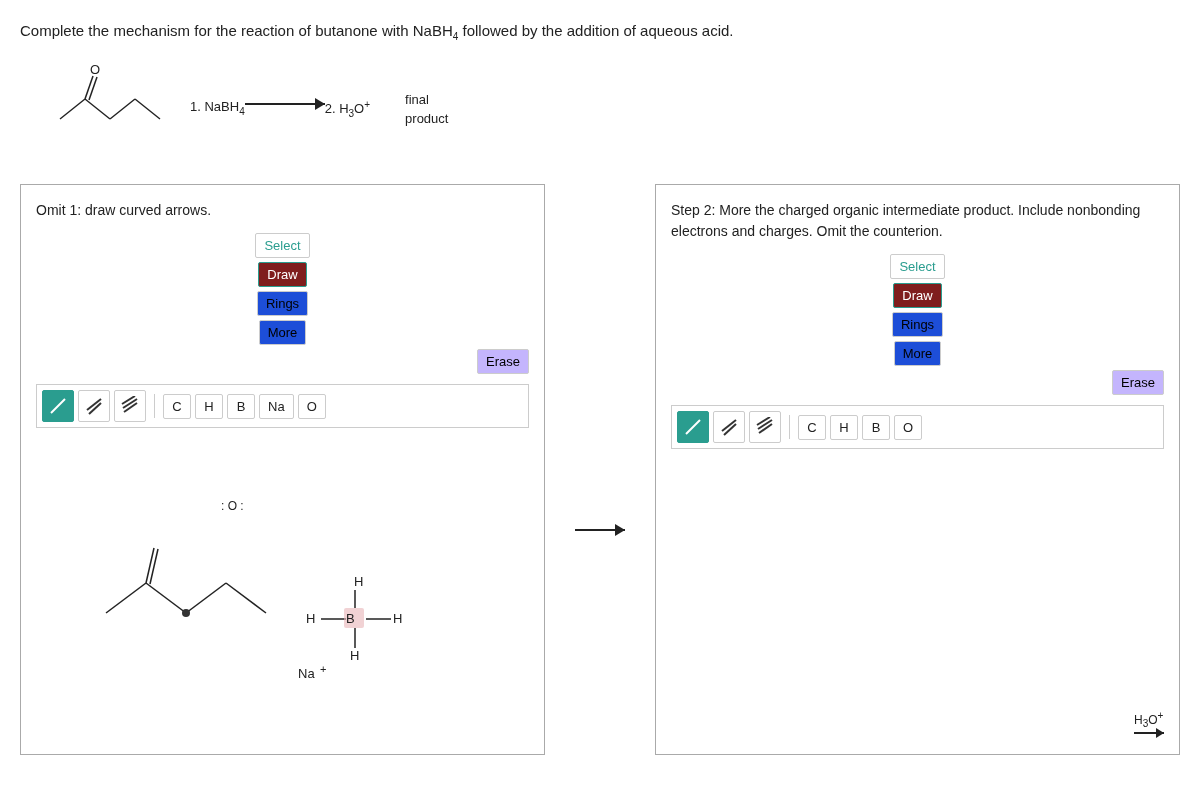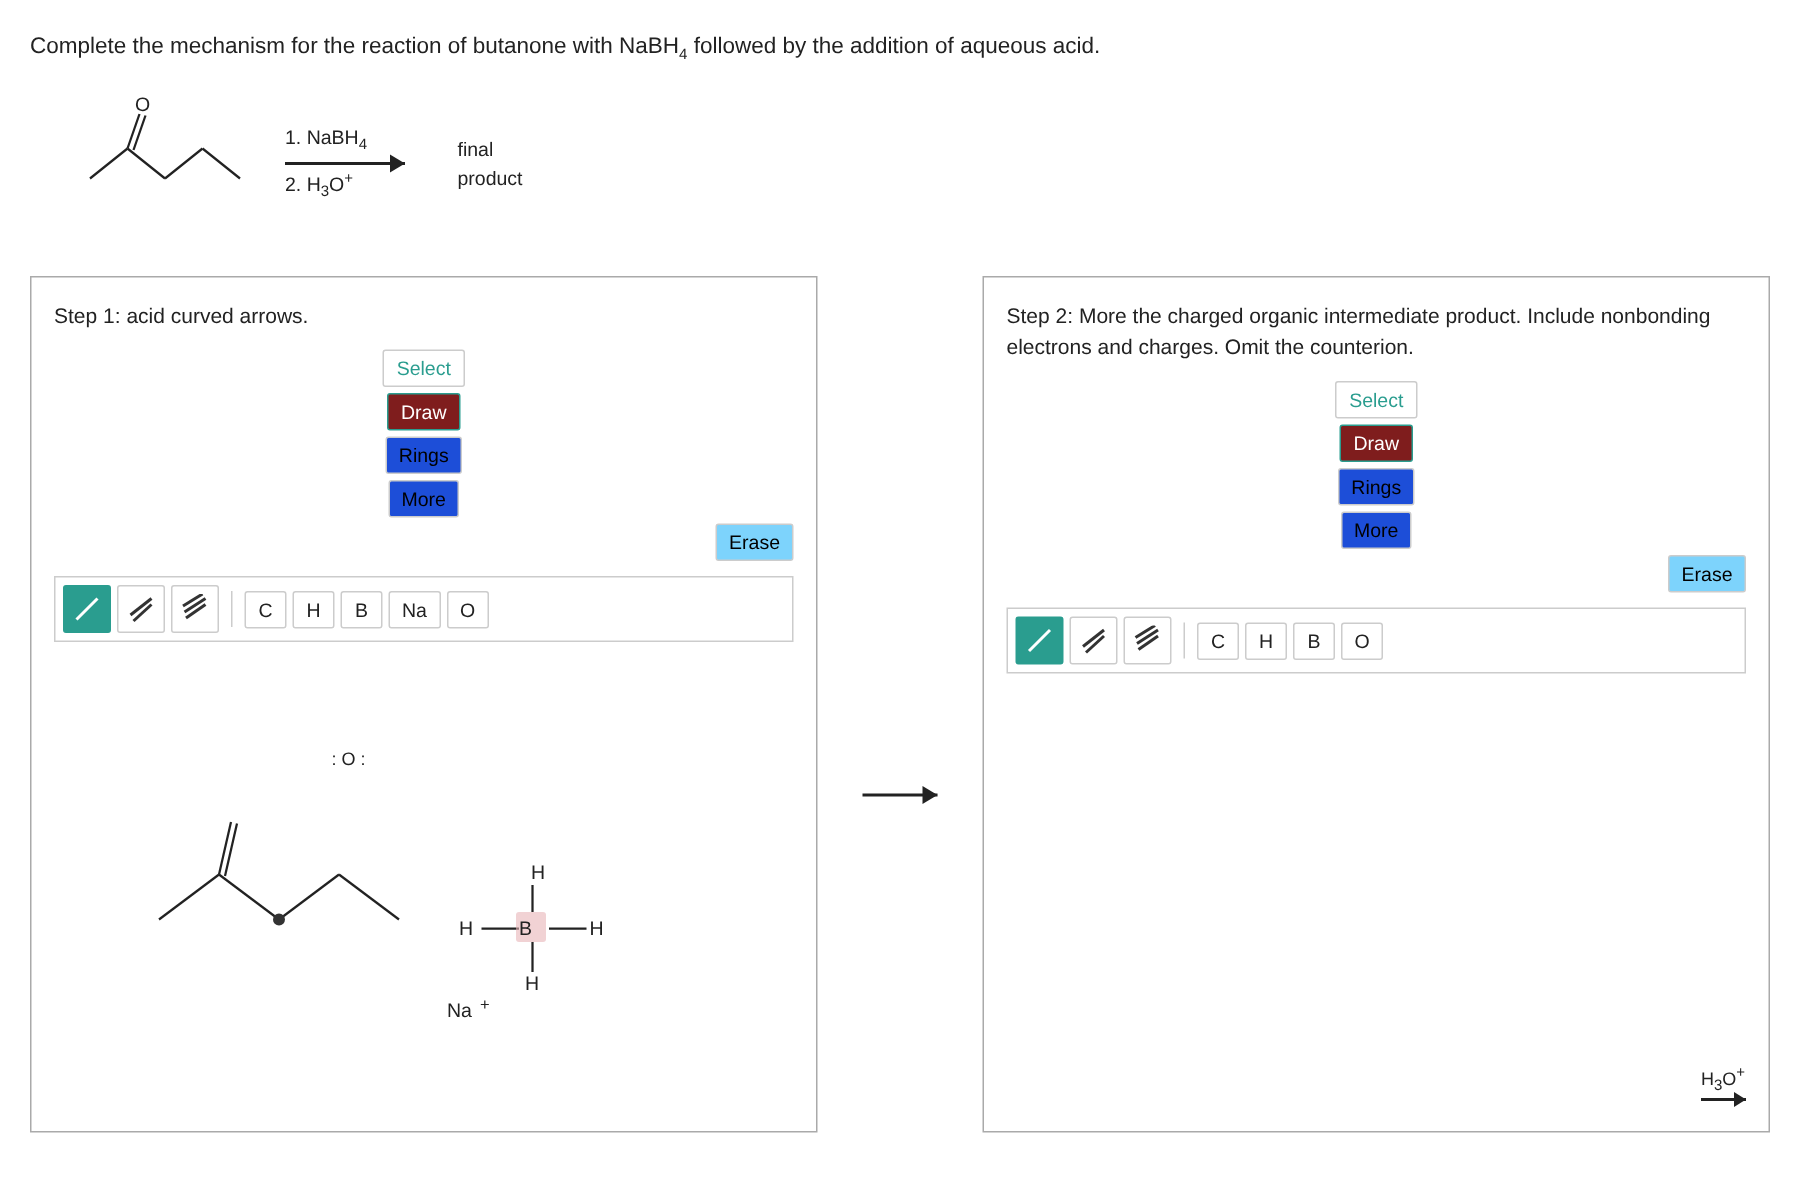--- a/index.html
+++ b/index.html
@@ -90,21 +90,21 @@
       cursor: pointer;
       font-size: 13px;
       min-width: 28px;
       text-align: center;
       border-radius: 2px;
     }
     .erase-btn {
       margin-left: auto;
       padding: 4px 8px;
       border: 1px solid #ccc;
-      background: #7dd3fc;
+      background: #c4b5fd;
       cursor: pointer;
       font-size: 13px;
       border-radius: 2px;
     }
     .drawing-tools {
       display: flex;
       align-items: center;
       border: 1px solid #ccc;
       padding: 5px;
       margin-bottom: 10px;
@@ -218,41 +218,41 @@
     <line x1="35" y1="35" x2="43" y2="12" stroke="#222" stroke-width="1.5"></line>
     <line x1="39" y1="36" x2="47" y2="13" stroke="#222" stroke-width="1.5"></line>
 
     <line x1="60" y1="55" x2="85" y2="35" stroke="#222" stroke-width="1.5"></line>
 
     <line x1="85" y1="35" x2="110" y2="55" stroke="#222" stroke-width="1.5"></line>
 
     <text x="40" y="10" font-size="13" fill="#222">O</text>
   </svg>
 
-  <div style="display:flex; flex-direction:column; align-items:flex-start; position:relative;">
+  <div style="display:flex; flex-direction:row; align-items:flex-start; position:relative;">
     <div style="font-size:13px; margin-bottom:2px;">
       1. NaBH<sub>4</sub>
     </div>
     <div style="display:flex; align-items:center; margin: 4px 0;">
       <div class="reaction-arrow"></div>
     </div>
     <div style="font-size:13px;">
       2. H<sub>3</sub>O<sup>+</sup>
     </div>
   </div>
 
   <div class="final-product-label">
     final<br>product
   </div>
 </div>
 
 <div class="steps-container">
 
   <div class="step-box">
-    <div class="step-title">Step 1: acid curved arrows.</div>
+    <div class="step-title">Omit 1: draw curved arrows.</div>
 
     <div class="toolbar">
       <button class="toolbar-btn select-btn">Select</button>
       <button class="toolbar-btn active">Draw</button>
       <button class="toolbar-btn">Rings</button>
       <button class="toolbar-btn">More</button>
       <button class="erase-btn">Erase</button>
     </div>
 
     <div class="drawing-tools">

